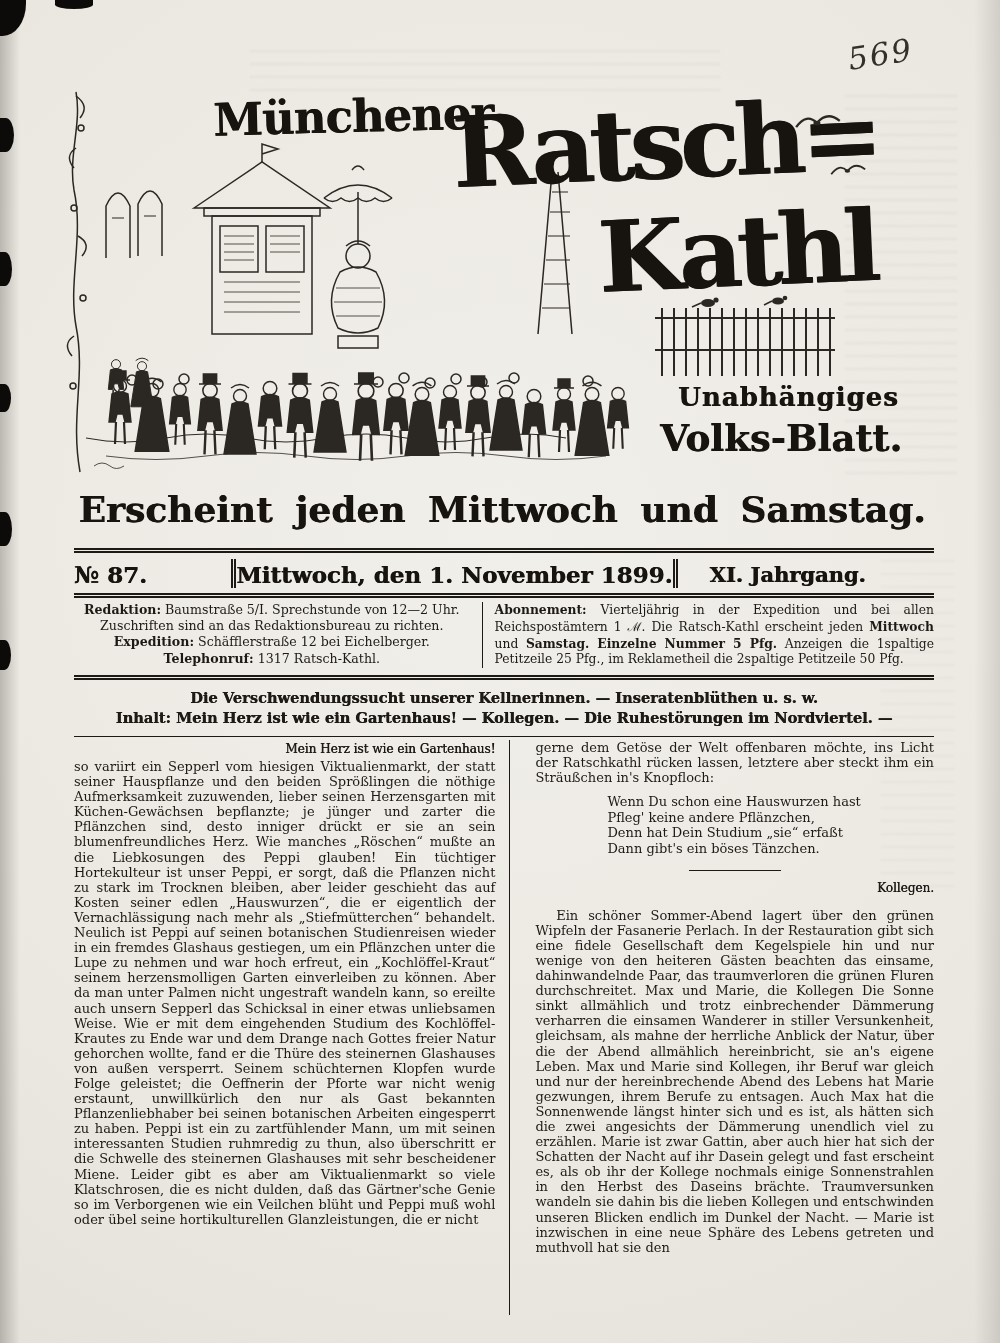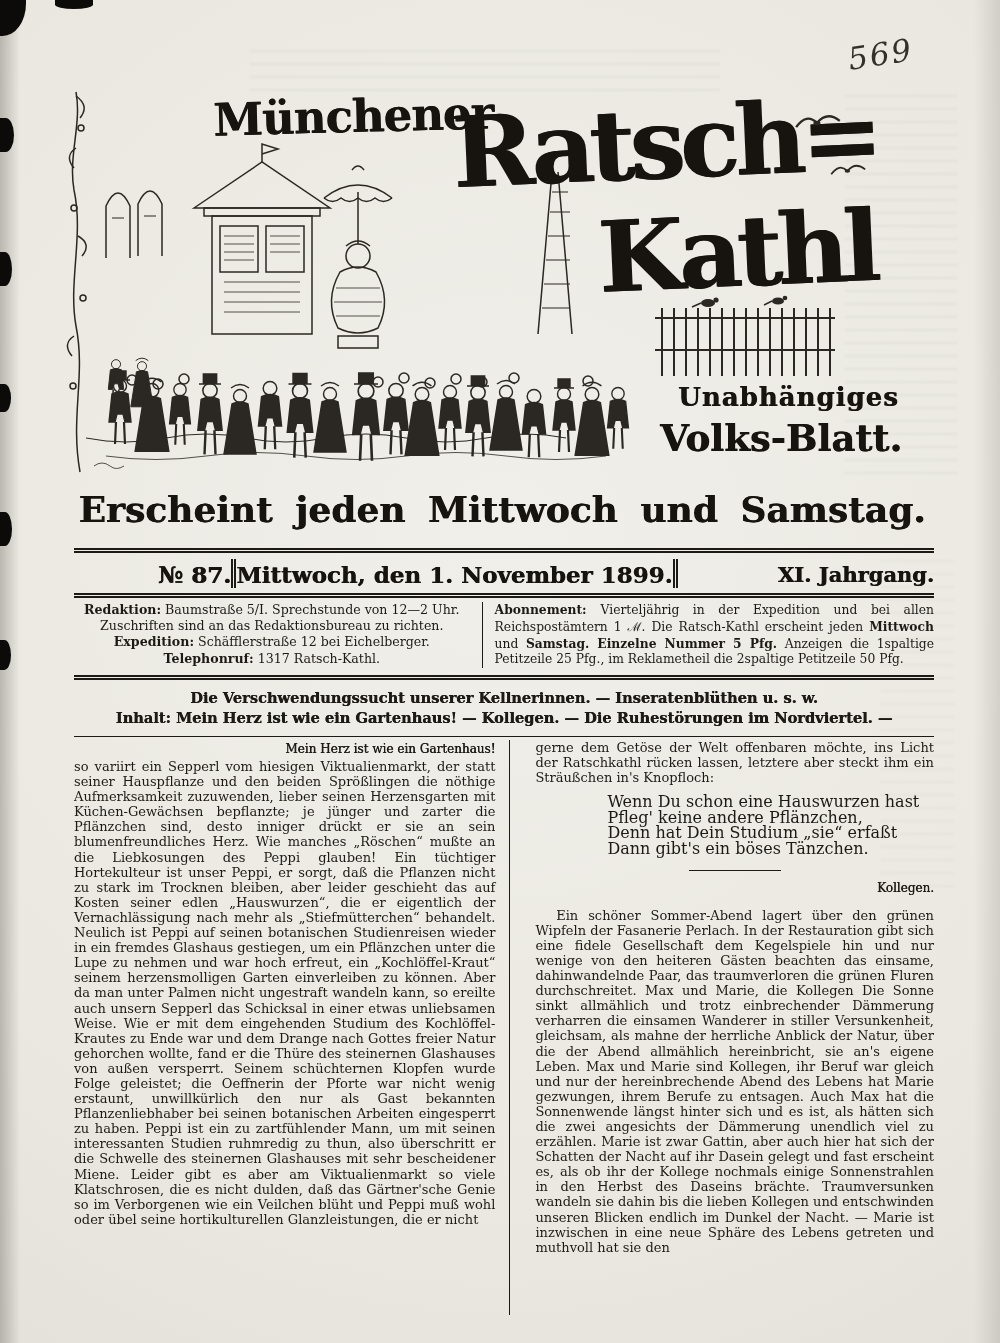--- a/index.html
+++ b/index.html
@@ -44,21 +44,21 @@
   #fence { position:absolute; left:652px; top:292px; width:186px; height:88px; }
   #subtitle1 { position:absolute; left:678px; top:382px; font-size:26px; letter-spacing:1px; }
   #subtitle2 { position:absolute; left:660px; top:416px; font-size:37px; }
 
   #tagline { position:absolute; left:70px; right:66px; top:488px; text-align:center;
     font-size:36px; word-spacing:10px; }
 
   #issuebar { position:absolute; left:74px; right:66px; top:548px; height:40px;
     border-top:5px double #1d1a16; border-bottom:5px double #1d1a16;
     display:flex; align-items:center; }
-  #issuebar .cell { text-align:right; padding-top:2px; }
+  #issuebar .cell { text-align:left; padding-top:2px; }
   #issuebar .c1 { width:21%; font-size:23px; }
   #issuebar .c2 { flex:1; font-size:23px; border-left:5px double #1d1a16; border-right:5px double #1d1a16; }
   #issuebar .c3 { width:30%; font-size:21px;margin-left:32px; }
 
   #infoblock { position:absolute; left:74px; right:66px; top:602px; display:flex;
     border-bottom:5px double #1d1a16; padding-bottom:7px; }
   .info-left { width:46%; padding-right:12px; border-right:1.5px solid #1d1a16;
     text-align:center; font-size:12.6px; line-height:16.2px; }
   .info-right { flex:1; padding-left:12px; font-size:12.3px; line-height:15.8px; text-align:justify; }
 
@@ -66,21 +66,21 @@
     font-weight:bold; font-size:14.6px; line-height:19.5px;
     border-bottom:1.5px solid #1d1a16; padding-bottom:9px; text-shadow:.4px 0 currentColor; }
 
   #columns { position:absolute; left:74px; right:66px; top:740px; bottom:28px; display:flex; }
   .colL { width:49%; padding-right:14px; }
   .colR { flex:1; padding-left:25px; border-left:1.5px solid #1d1a16; }
   .col p { margin:0; font-size:13px; line-height:15.1px; text-align:justify; }
   .indent { text-indent:1.6em; }
   .art-head { text-align:right; font-weight:normal; font-size:12px; margin:2px 0 3px;
     text-shadow:.4px 0 currentColor; }
-  .poem { margin:9px 0 13px 72px; font-size:16px; line-height:15.6px; }
+  .poem { margin:9px 0 13px 72px; font-size:13px; line-height:15.6px; }
   .sep { width:92px; border-top:1.4px solid #1d1a16; margin:11px auto 10px; }
   .head2 { margin-top:4px; margin-bottom:13px; }
 </style>
 </head>
 <body>
 
 <div class="page">
 
   <div class="bleed bleed-top"></div>
   <div class="bleed bleed-right"></div>

